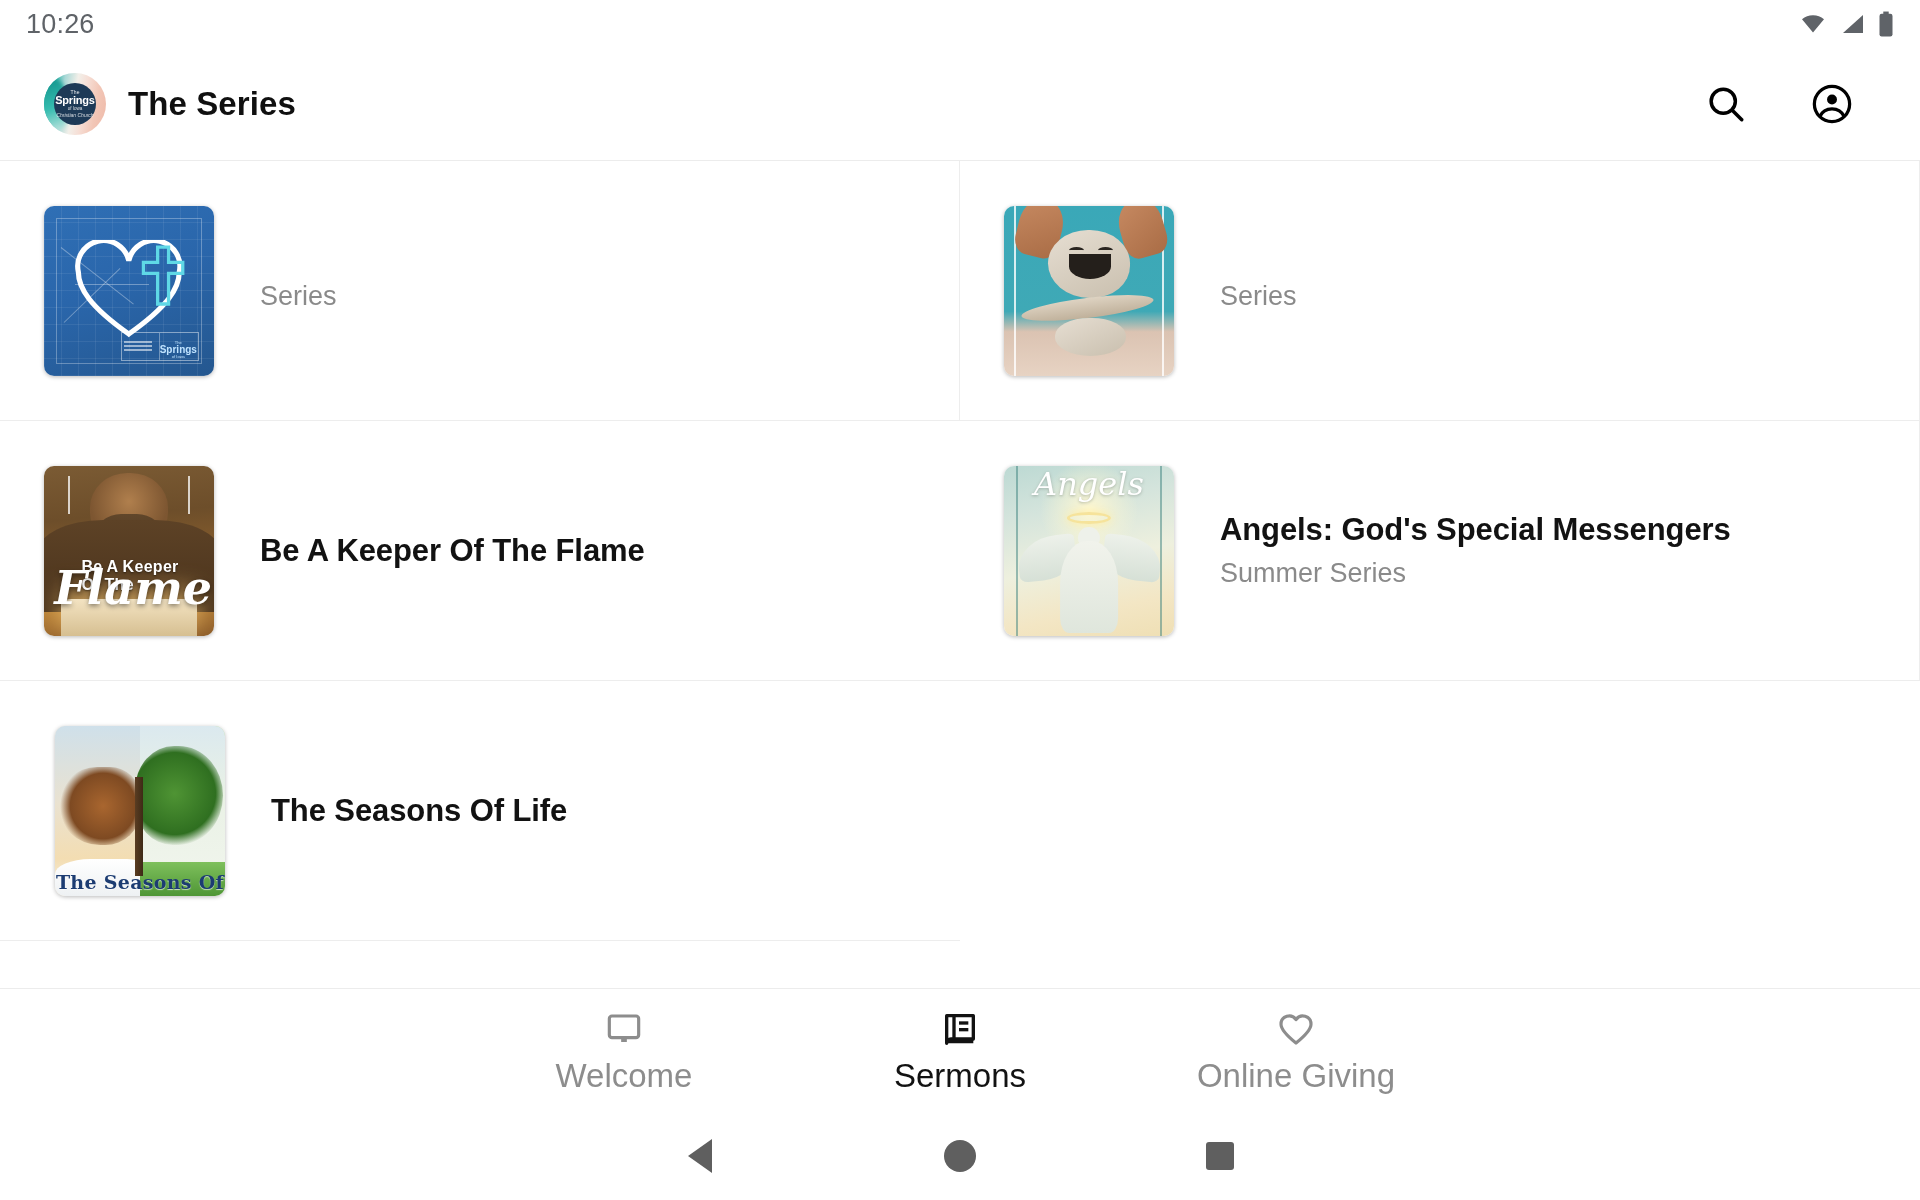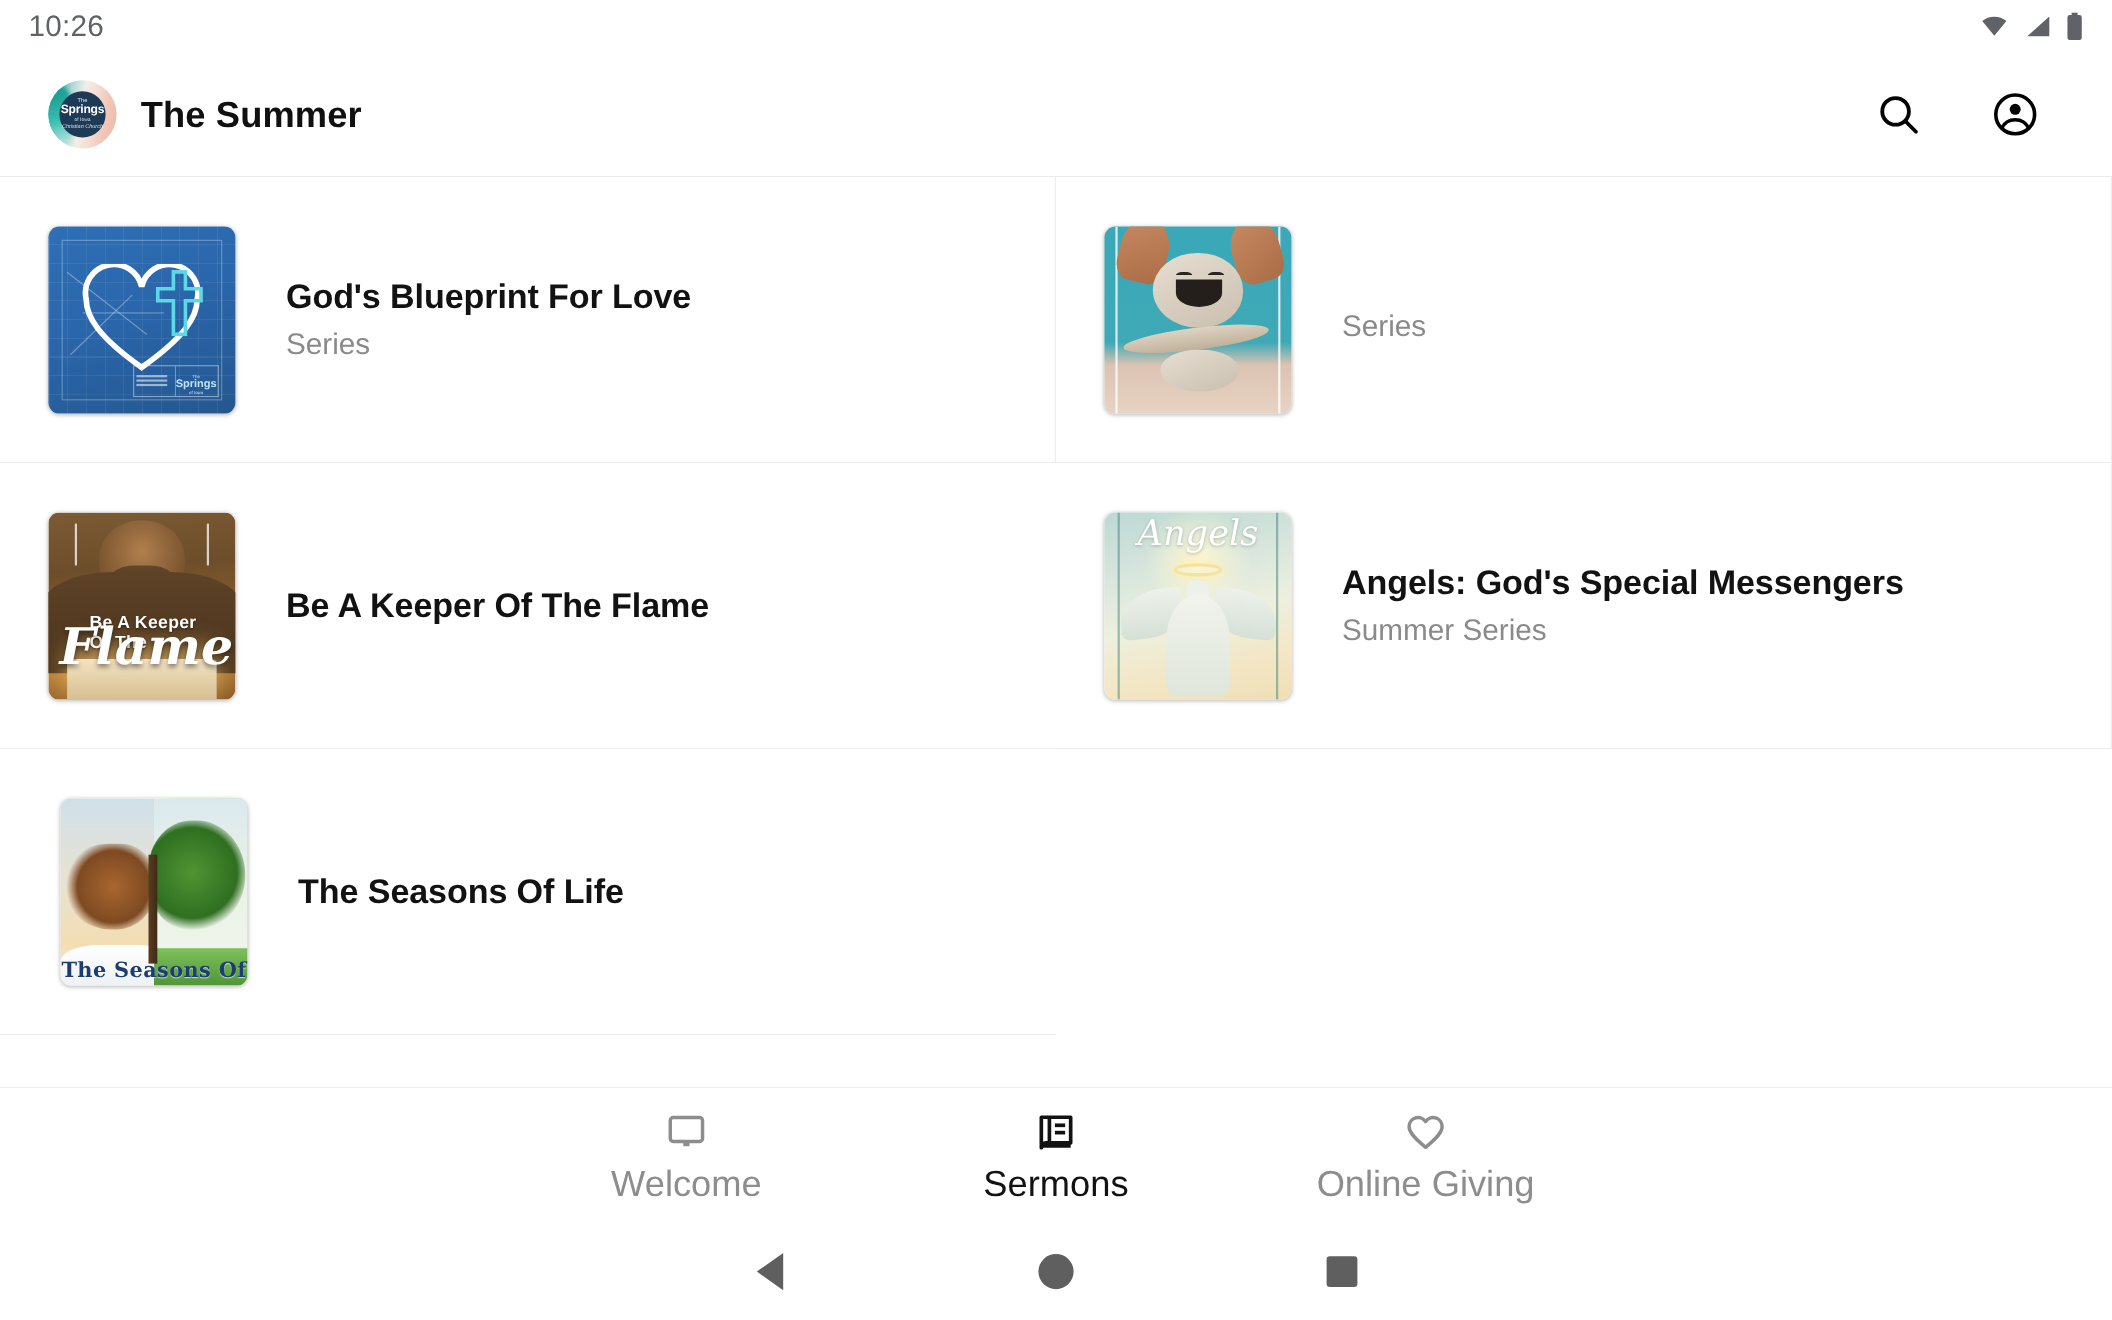--- a/index.html
+++ b/index.html
@@ -599,21 +599,21 @@
   <div class="app-bar">
     <div class="brand">
       <div class="logo">
         <div class="logo-core">
           <span class="l1">The</span>
           <span class="l2">Springs</span>
           <span class="l3">of Iowa</span>
           <span class="l4">Christian Church</span>
         </div>
       </div>
-      <div class="app-title">The Summer</div>
+      <div class="app-title">The Series</div>
     </div>
     <div class="app-actions">
       <button class="icon-btn">
         <span>
           <svg width="44" height="44" viewBox="0 0 24 24">
             <circle cx="10.5" cy="10.5" r="6.6" fill="none" stroke="#000" stroke-width="1.9"></circle>
             <line x1="15.4" y1="15.4" x2="20.6" y2="20.6" stroke="#000" stroke-width="1.9" stroke-linecap="round"></line>
           </svg>
         </span>
       </button>
@@ -653,21 +653,20 @@
               </div>
             <div class="bcell"></div>
           </div>
           <div class="bp-logo">
             <div class="s1">The</div>
             <div class="s2">Springs</div>
             <div class="s3">of Iowa</div>
           </div>
         </div>
         <div class="cell-text">
-          <div class="cell-title">God's Blueprint For Love</div>
           <div class="cell-sub">Series</div>
         </div>
       </div>
 
 
       <div class="cell col-left">
         <div class="thumb art-stones">
           <div class="edge" style="left:6%"></div>
           <div class="edge" style="right:6%"></div>
           <div class="hand l"></div>

